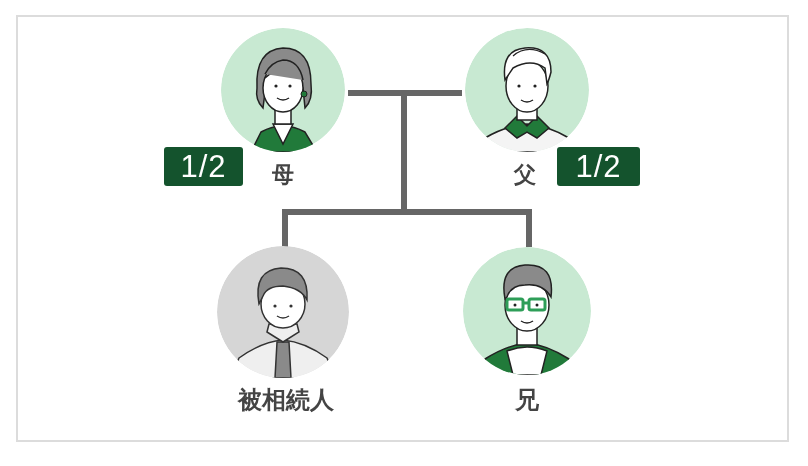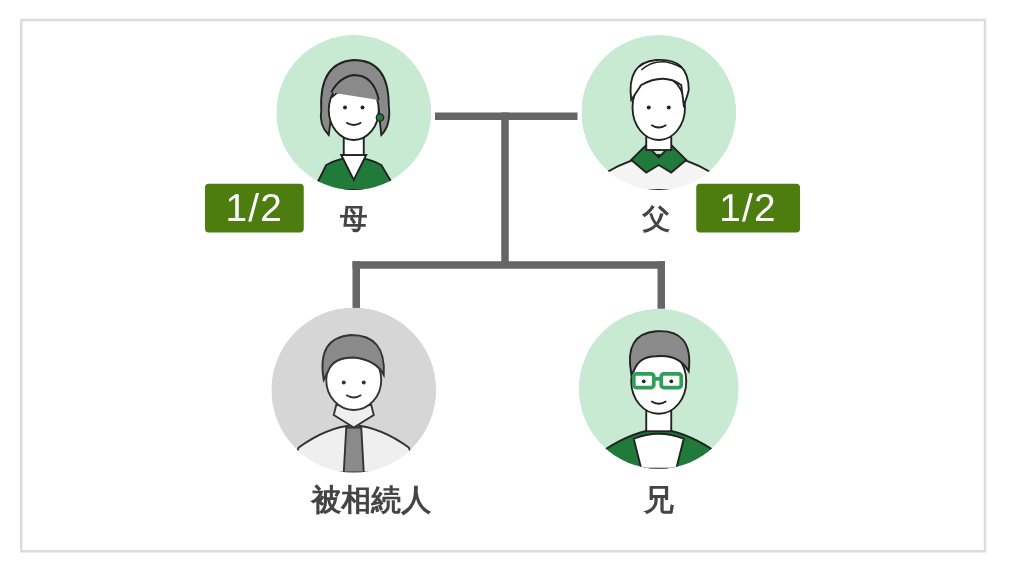--- a/index.html
+++ b/index.html
@@ -5,21 +5,21 @@
   html, body { margin:0; padding:0; background:#ffffff; }
   body { width:808px; height:466px; position:relative; overflow:hidden;
          font-family:"DejaVu Sans","Liberation Sans",sans-serif; }
   .frame { position:absolute; left:16px; top:15px; width:773px; height:427px;
            border:2px solid #dcdcdc; box-sizing:border-box; background:#fff; }
   .line { position:absolute; background:#666666; }
   .avatar { position:absolute; border-radius:50%; overflow:hidden; }
   .avatar svg { display:block; width:100%; height:100%; }
   .label { position:absolute; color:#444444; font-weight:bold; text-align:center;
            white-space:nowrap; transform:translateX(-50%); }
-  .badge { position:absolute; background:#4d7c0f; color:#ffffff; border-radius:3px;
+  .badge { position:absolute; background:#14532d; color:#ffffff; border-radius:3px;
            font-family:"Liberation Sans","DejaVu Sans",sans-serif; font-size:31px;
            font-weight:normal; display:flex; align-items:center; justify-content:center;
            letter-spacing:1px; }
 </style>
 </head>
 <body>
 
 <div class="frame"></div>
 
 <div class="line" style="left:348px; top:90px; width:114px; height:6px;"></div>
@@ -70,21 +70,21 @@
     <path d="M14 132 L22 112 Q44 96 66 94 Q88 96 110 112 L118 132 Z" fill="#efefef" stroke="#333" stroke-width="1.5"></path>
     <path d="M60 96 L58 132 L74 132 L72 96 Z" fill="#8a8a8a" stroke="#333" stroke-width="1.5"></path>
     <path d="M50 86 L66 96 L82 86 L80 78 L52 78 Z" fill="#efefef" stroke="#333" stroke-width="1.5"></path>
     <ellipse cx="66" cy="58" rx="22" ry="24" fill="#fff" stroke="#333" stroke-width="1.5"></ellipse>
     <path d="M42 58 Q36 24 64 22 Q92 22 90 54 Q84 42 66 40 Q50 40 46 50 Z" fill="#8a8a8a" stroke="#333" stroke-width="1.5"></path>
     <circle cx="58" cy="60" r="1.6" fill="#333"></circle>
     <circle cx="74" cy="60" r="1.6" fill="#333"></circle>
     <path d="M60 70 Q66 74 72 70" fill="none" stroke="#333" stroke-width="1.5"></path>
   </svg>
 </div>
-<div class="label" style="left:297px; top:384px; font-size:24px;">被相続人</div>
+<div class="label" style="left:286px; top:384px; font-size:24px;">被相続人</div>
 
 <div class="avatar" style="left:463px; top:247px; width:128px; height:128px;">
   <svg viewBox="0 0 128 128">
     <circle cx="64" cy="64" r="64" fill="#C8E9D2"></circle>
     <path d="M14 128 L22 112 Q44 98 64 96 Q84 98 106 112 L114 128 Z" fill="#217A3A" stroke="#222" stroke-width="1.5"></path>
     <path d="M44 104 L50 128 L78 128 L84 104 Q64 96 44 104 Z" fill="#fff" stroke="#222" stroke-width="1.5"></path>
     <rect x="54" y="76" width="20" height="22" fill="#fff" stroke="#222" stroke-width="1.5"></rect>
     <ellipse cx="64" cy="58" rx="22" ry="26" fill="#fff" stroke="#222" stroke-width="1.5"></ellipse>
     <path d="M42 52 Q36 20 62 18 Q92 16 88 50 Q80 36 62 38 Q48 38 44 50 Z" fill="#8a8a8a" stroke="#222" stroke-width="1.5"></path>
     <rect x="44" y="52" width="16" height="11" rx="2" fill="none" stroke="#2E9E58" stroke-width="3"></rect>

